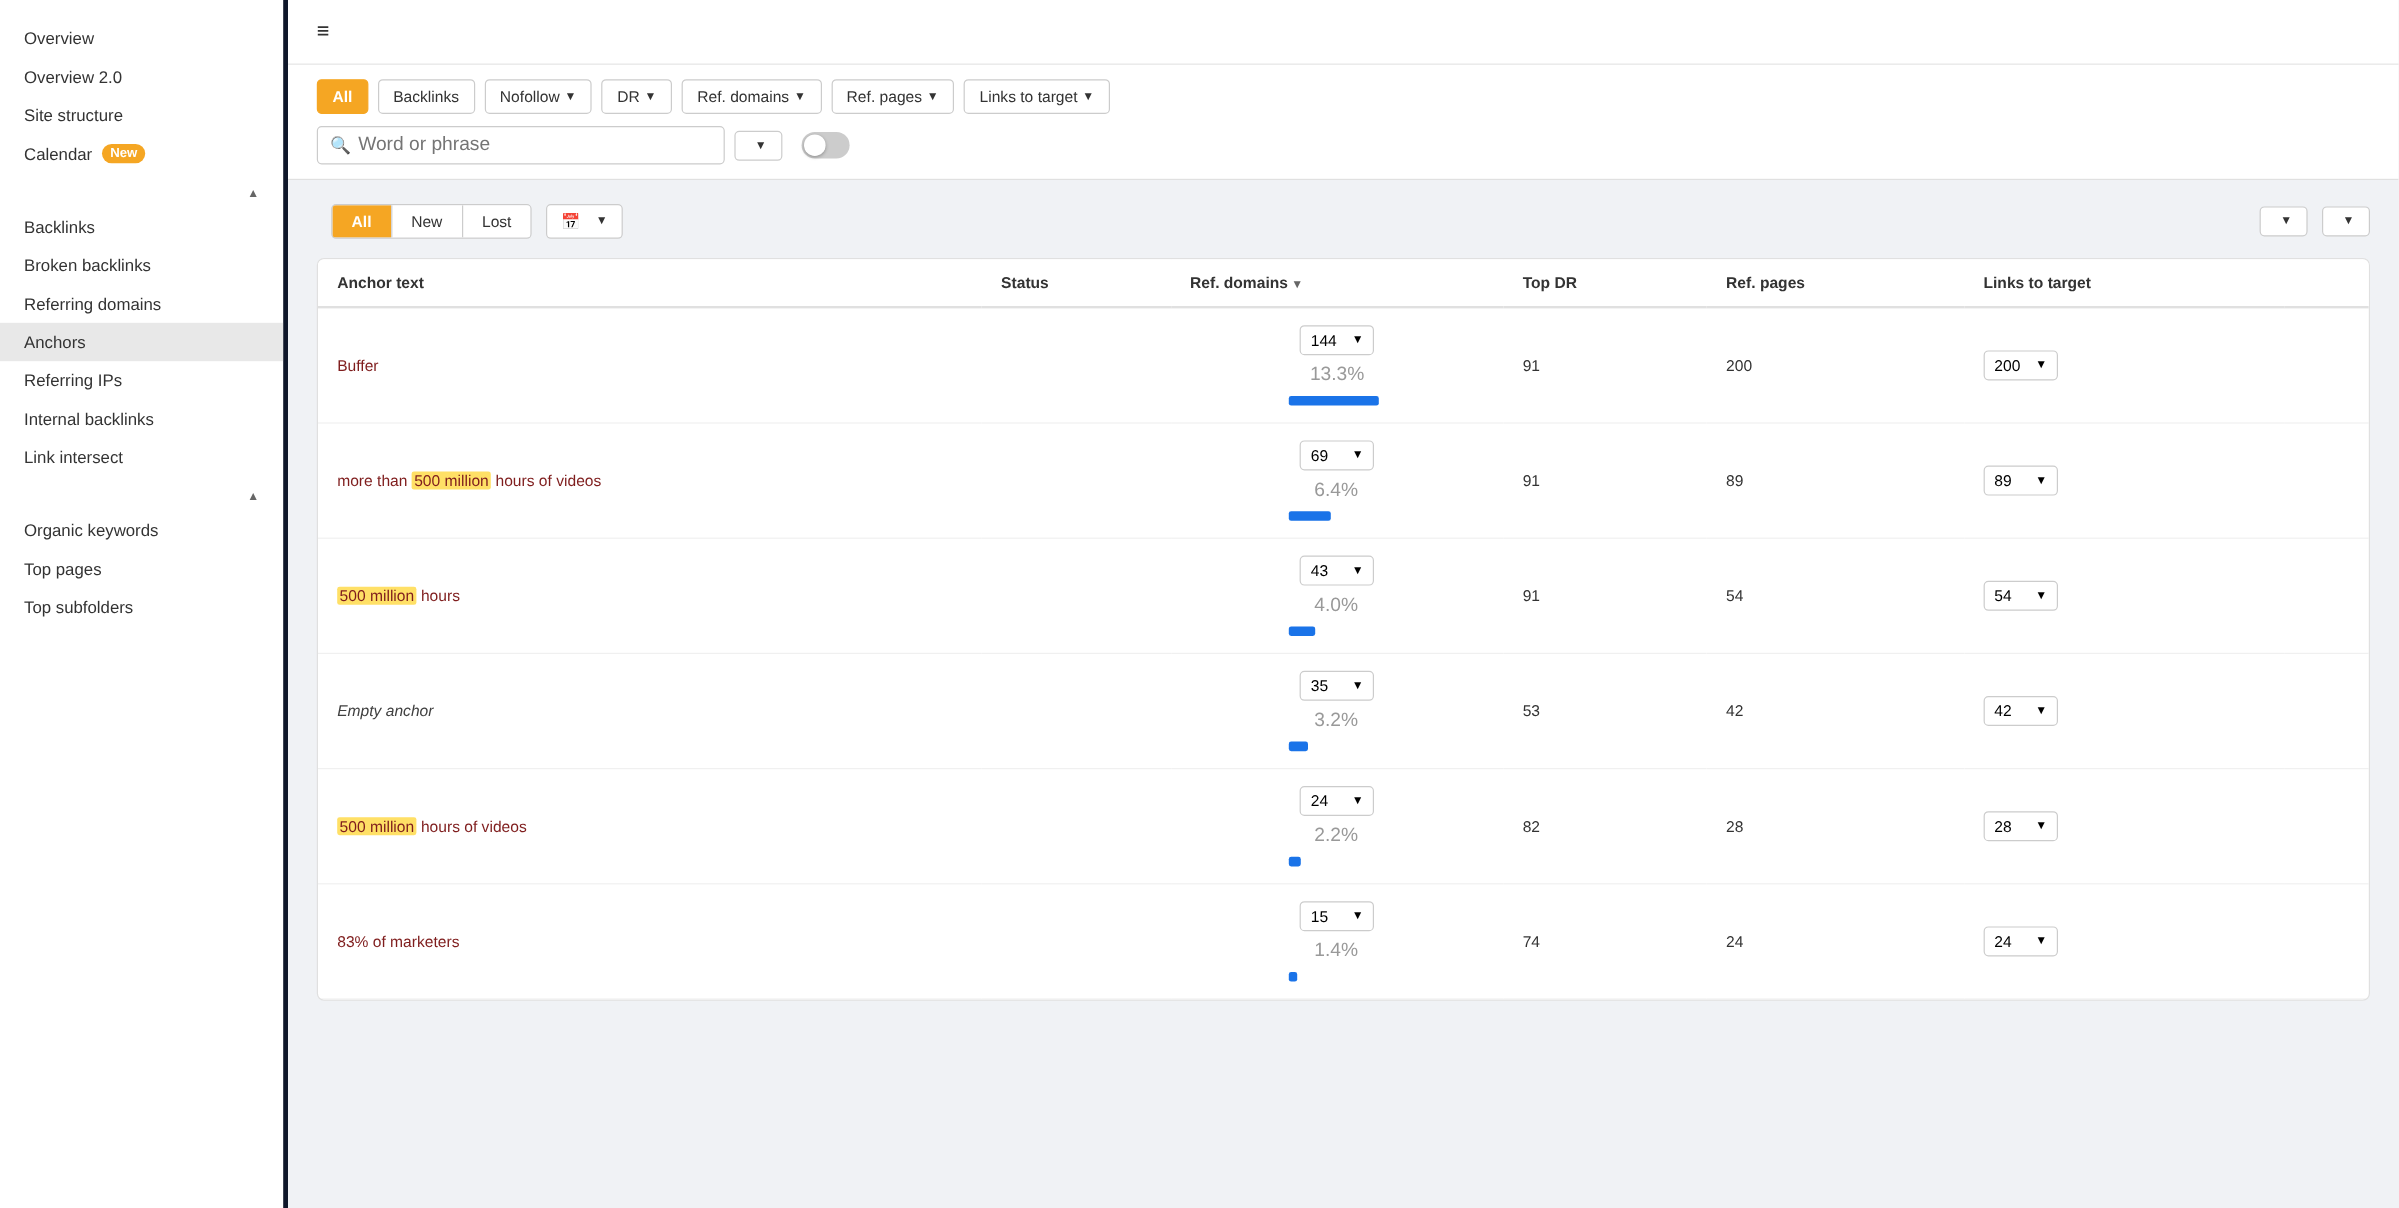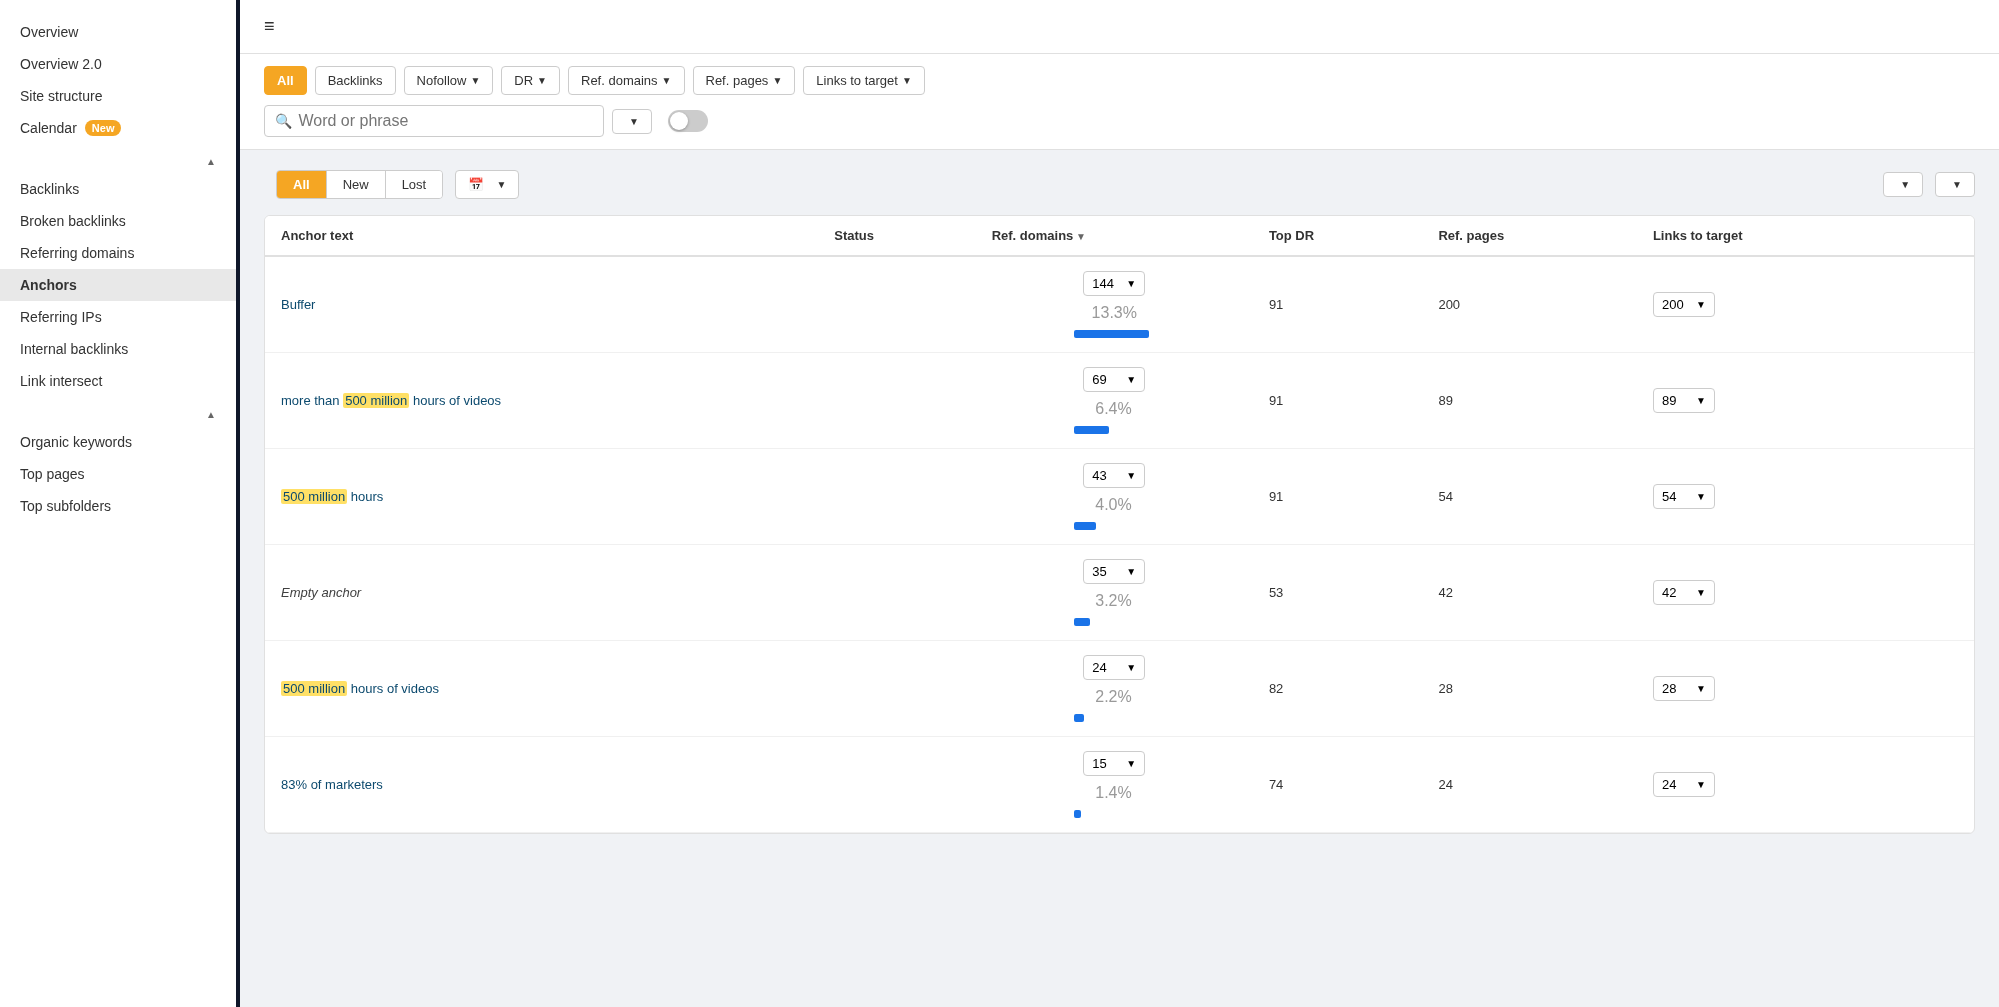--- a/index.html
+++ b/index.html
@@ -16,21 +16,21 @@
     }
     .sidebar-item {
       padding: 8px 20px;
       cursor: pointer;
       color: #333;
       font-size: 14px;
       display: flex;
       align-items: center;
       gap: 8px;
     }
-    .sidebar-item.active { background: #e8e8e8; font-weight: 700; }
+    .sidebar-item.active { background: #e8e8e8; font-weight: 400; }
     .sidebar-section-header {
       padding: 12px 20px 6px;
       font-weight: 700;
       font-size: 14px;
       display: flex;
       align-items: center;
       justify-content: space-between;
       cursor: pointer;
     }
     .new-badge {
@@ -225,21 +225,21 @@
       white-space: nowrap;
     }
     .data-table tbody tr {
       border-bottom: 1px solid #f0f0f0;
     }
     .data-table tbody td {
       padding: 14px 16px;
       font-size: 13px;
       vertical-align: middle;
     }
-    .anchor-link { color: #0c4a6e; text-decoration: none; cursor: pointer; }
+    .anchor-link { color: #7f1d1d; text-decoration: none; cursor: pointer; }
     .highlight-yellow {
       background: #ffe066;
       padding: 0 2px;
       border-radius: 2px;
     }
     .anchor-italic { font-style: italic; color: #404040; }
 
     .ref-domains-cell {
       display: flex;
       align-items: center;

